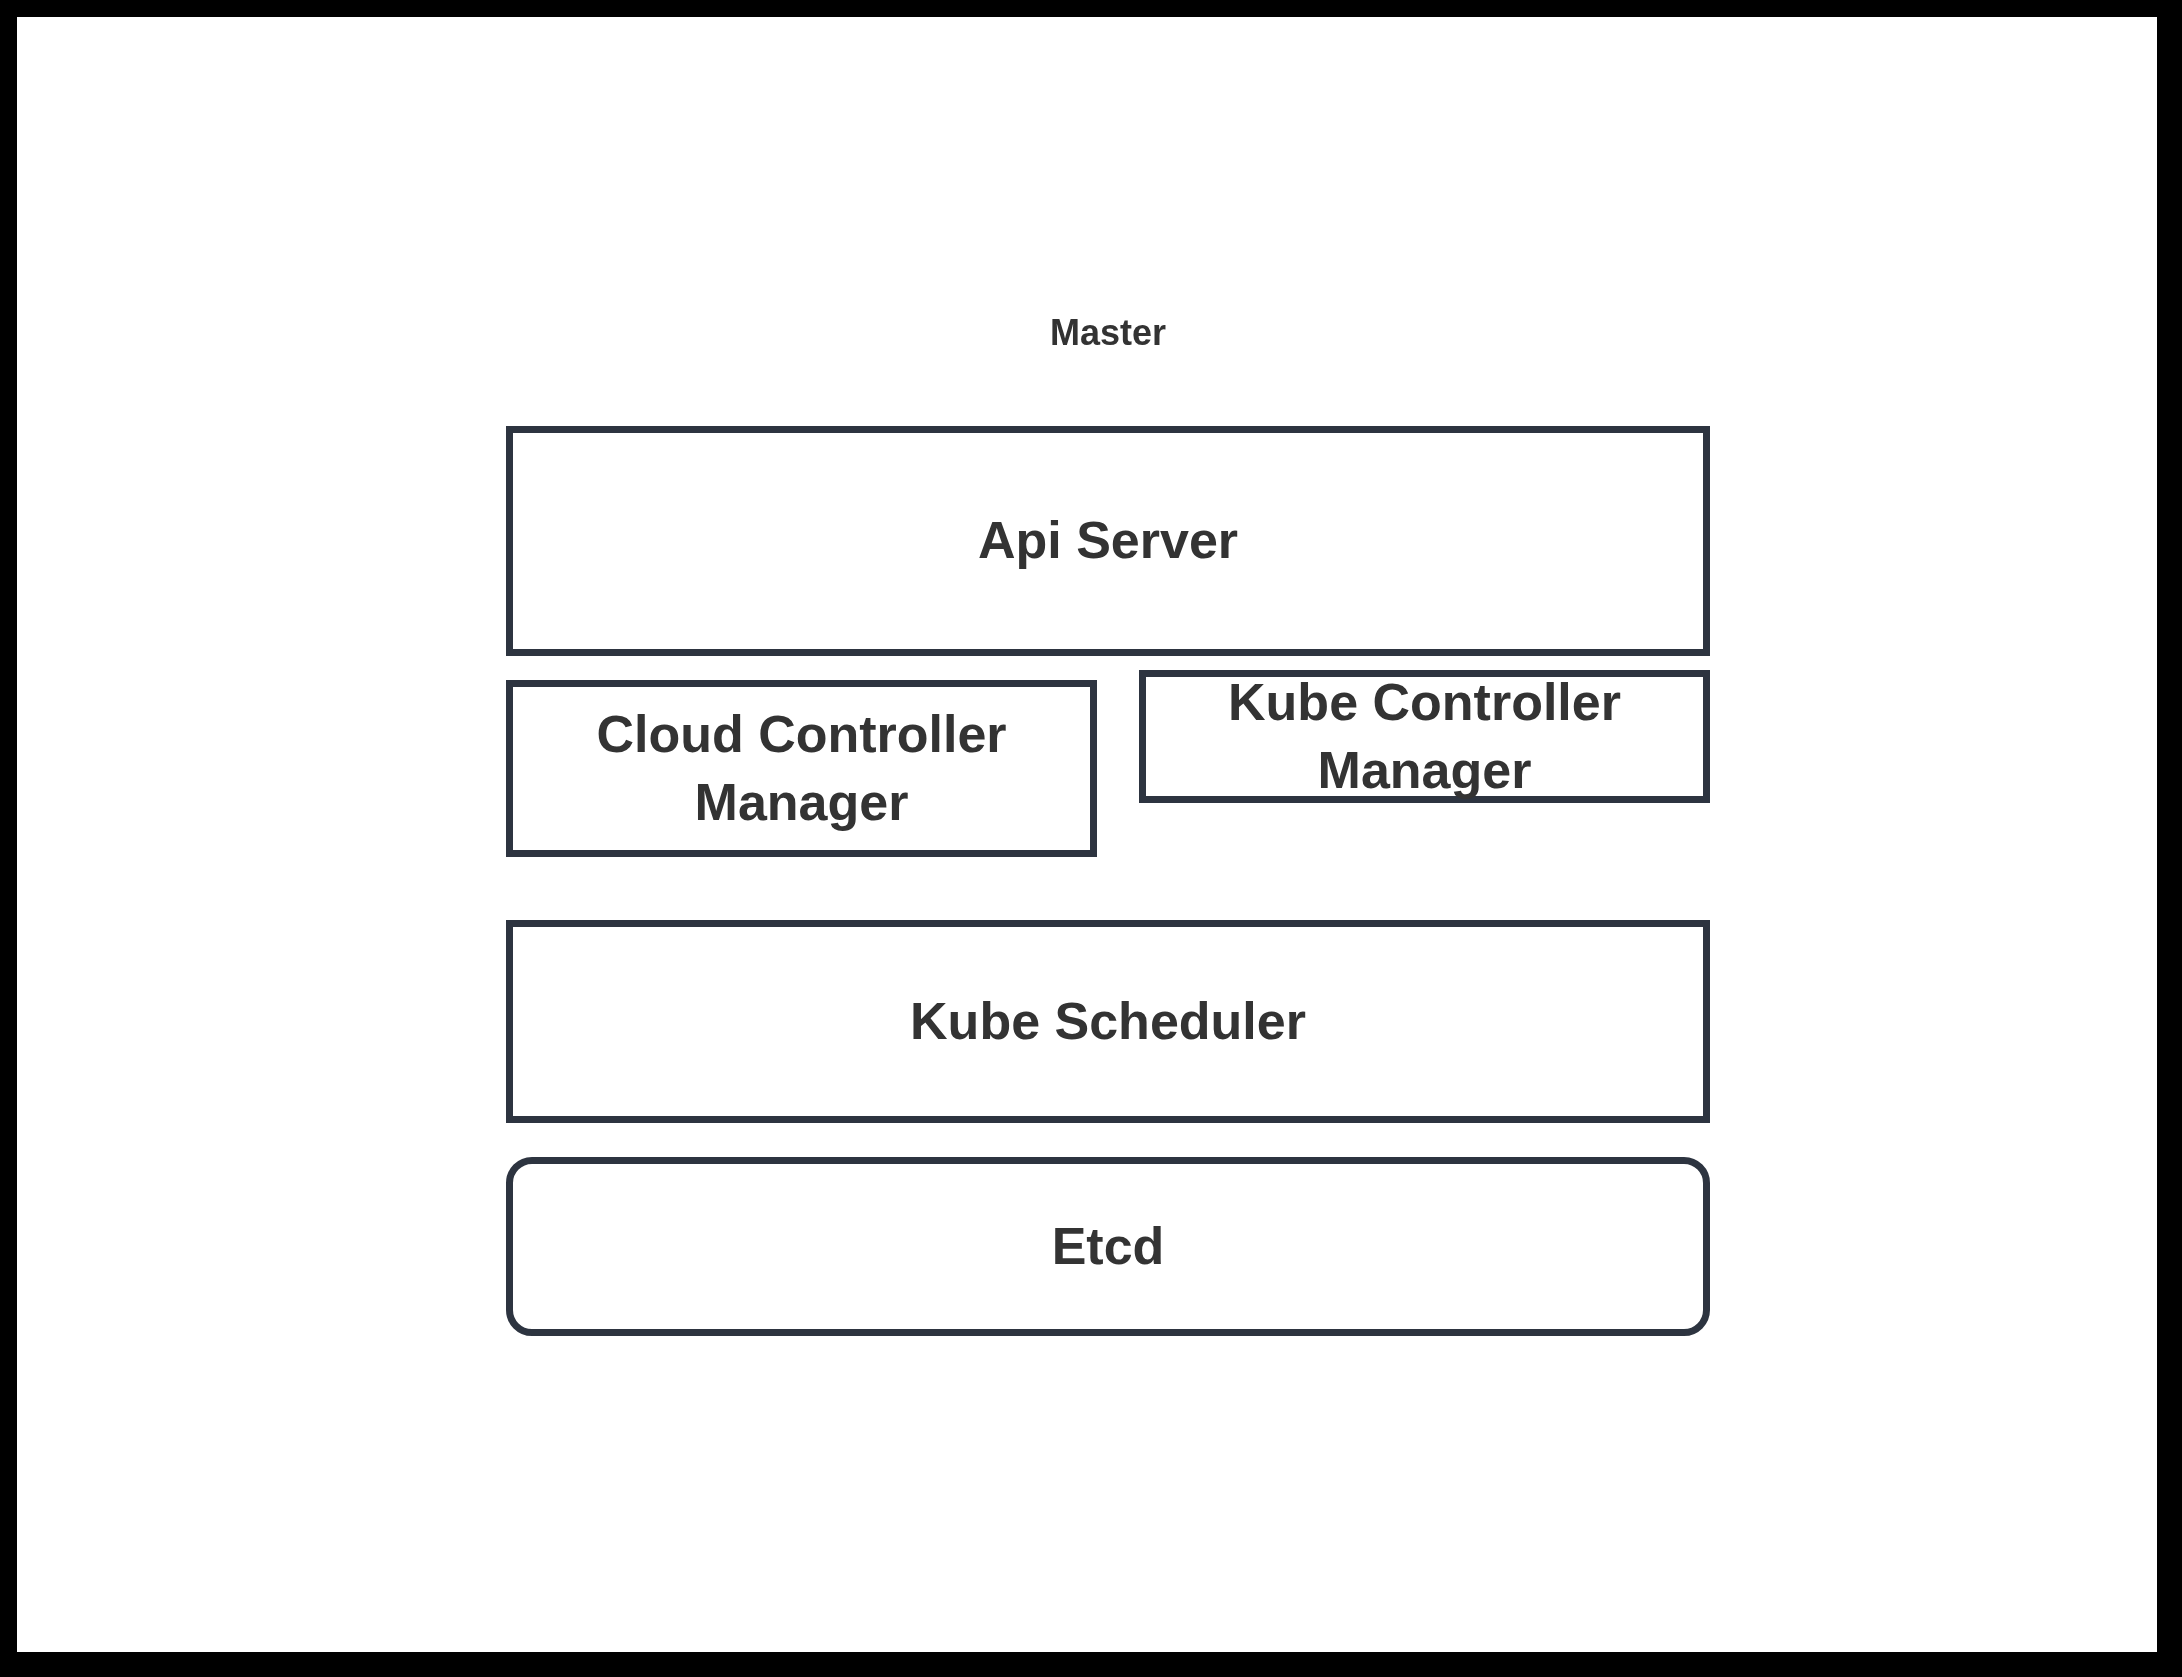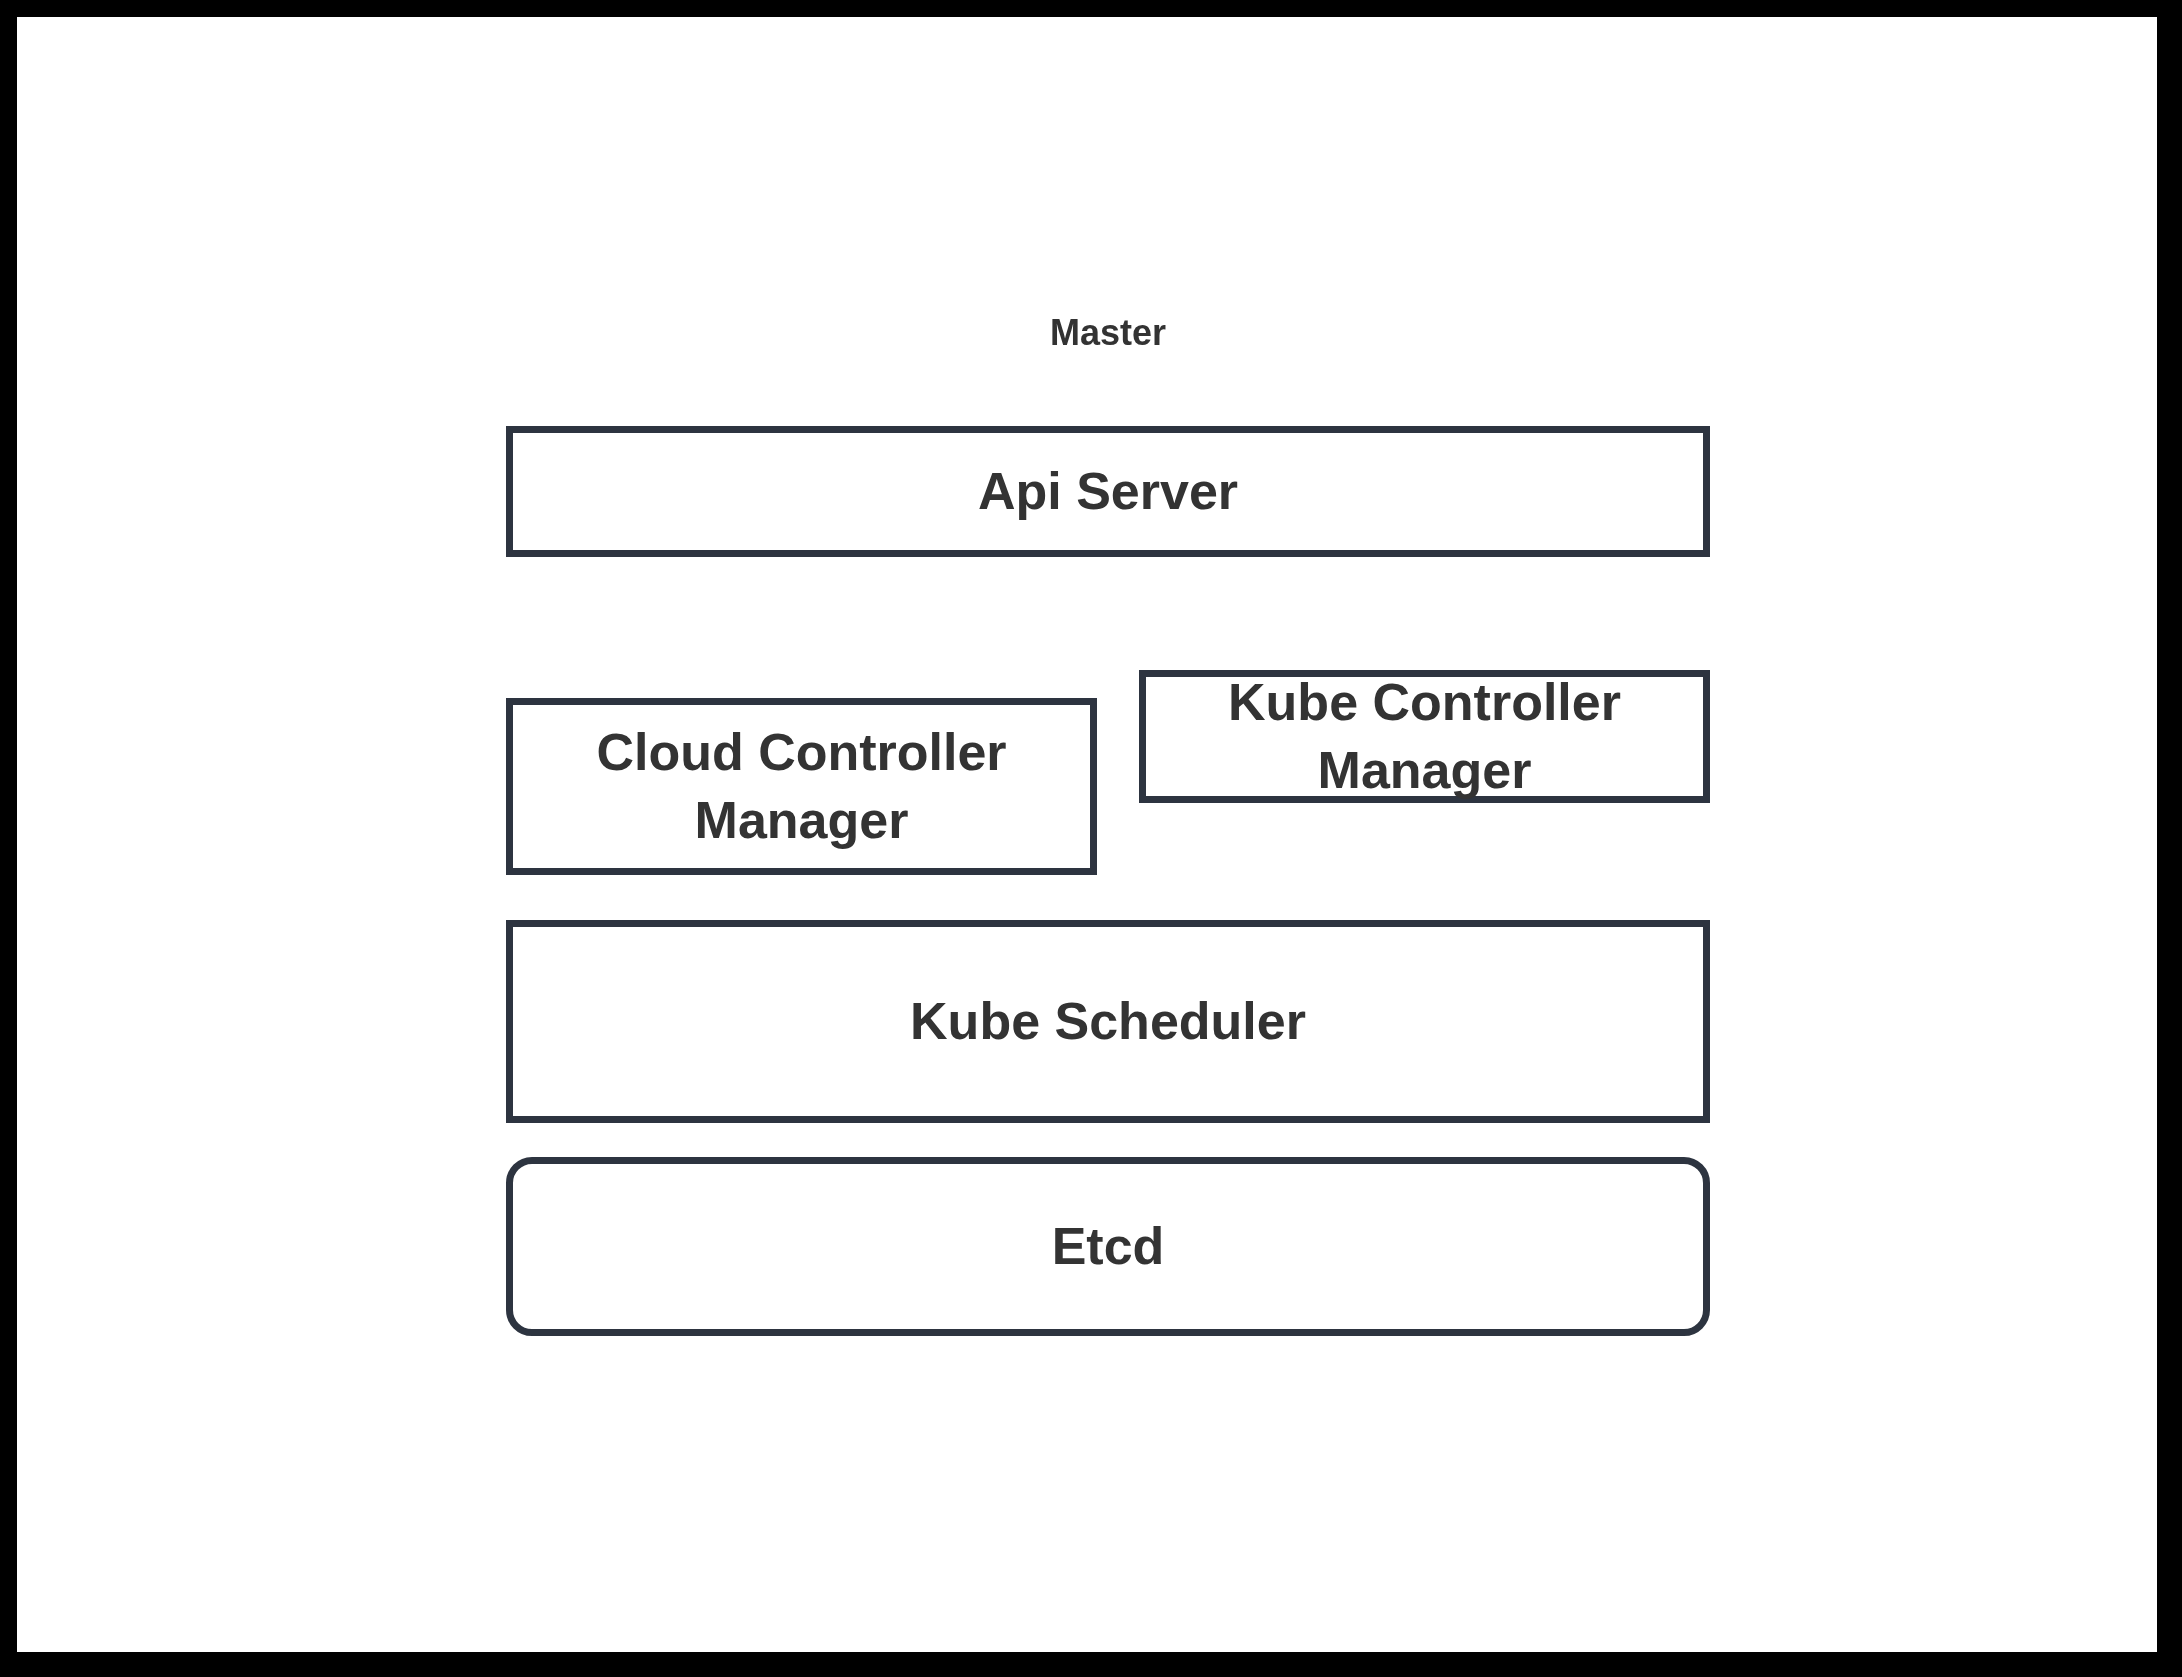--- a/index.html
+++ b/index.html
@@ -43,22 +43,22 @@
     display: flex;
     align-items: center;
     justify-content: center;
     text-align: center;
     font-size: 52px;
     font-weight: 700;
     color: var(--text);
     line-height: 1.3;
     padding: 0 35px;
   }
-  .node-api-server     { left: 506px;  top: 426px;  width: 1204px; height: 131px; }
-  .node-ccm            { left: 506px;  top: 698px;  width: 591px;  height: 177px; }
+  .node-api-server     { left: 506px;  top: 426px;  width: 1204px; height: 230px; }
+  .node-ccm            { left: 506px;  top: 680px;  width: 591px;  height: 177px; }
   .node-kcm            { left: 1139px; top: 670px;  width: 571px;  height: 133px; }
   .node-kube-scheduler { left: 506px;  top: 912px; width: 1204px; height: 203px; margin-top: 8px; }
   .node-etcd           { left: 506px;  top: 1157px; width: 1204px; height: 179px; border-radius: 26px; }
 </style>
 </head>
 <body>
 
 <div class="canvas"></div>
 
 <div class="diagram-title">Master</div>

